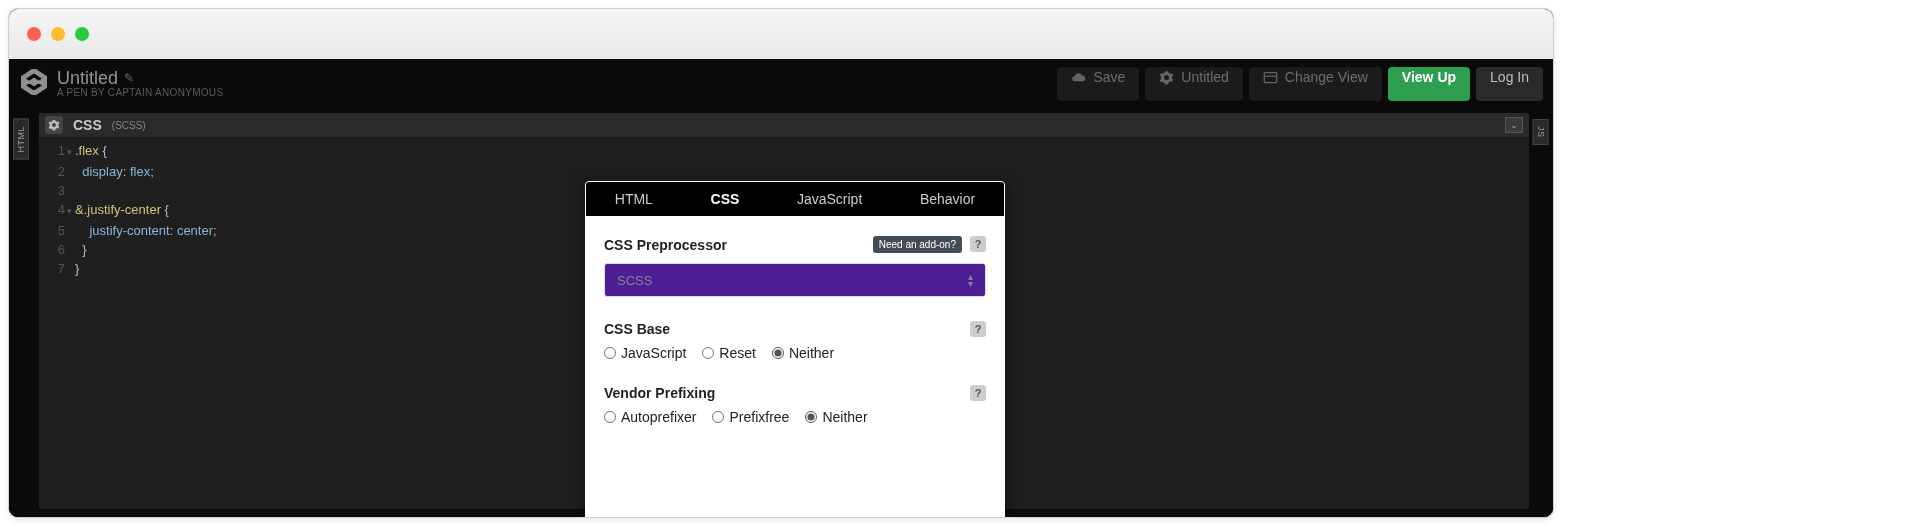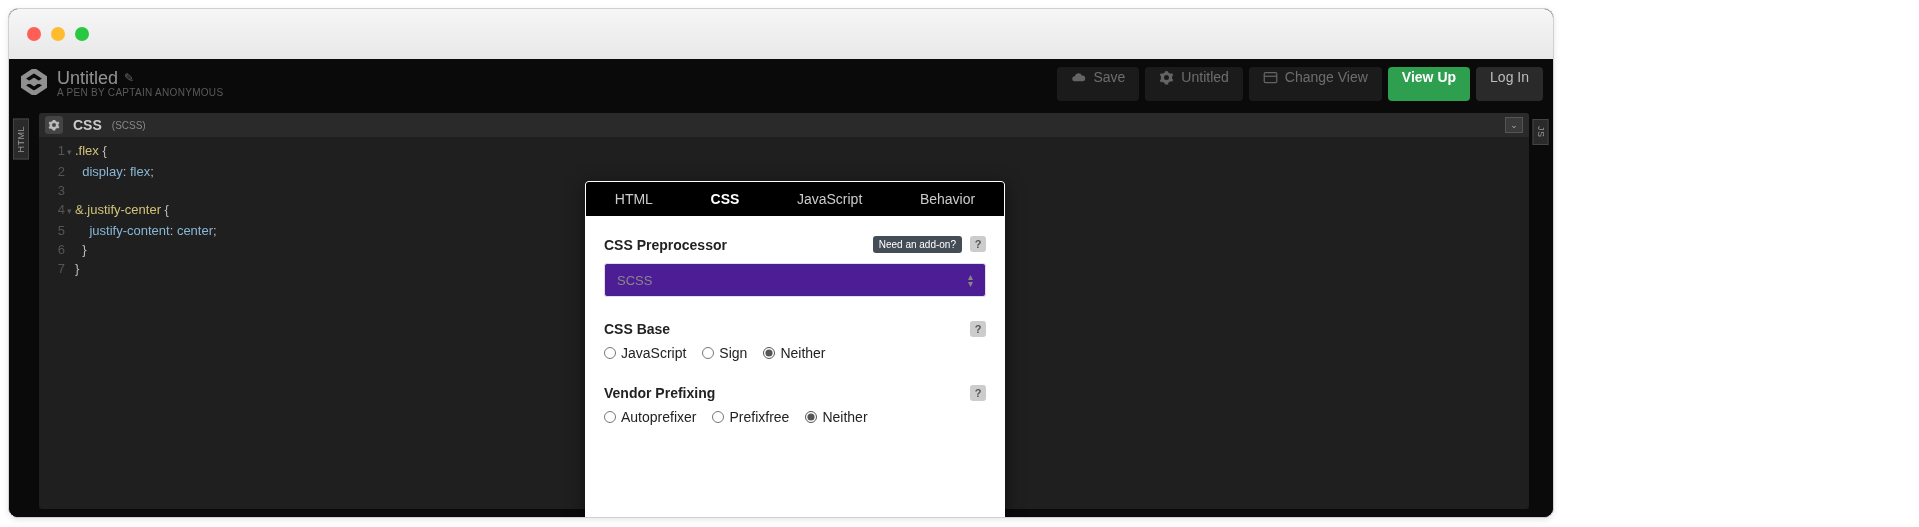--- a/index.html
+++ b/index.html
@@ -183,21 +183,21 @@
           <span class="section-title">CSS Base</span>
           <span class="help-q">?</span>
         </div>
         <div class="radiogroup">
           <label>
               <input type="radio" name="cssbase" style="">
               <span>JavaScript</span>
             </label>
           <label>
               <input type="radio" name="cssbase" style="">
-              <span>Sign</span>
+              <span>Reset</span>
             </label>
           <label>
               <input type="radio" name="cssbase" checked="" style="">
               <span>Neither</span>
             </label>
         </div>
 
         <div class="section-spacer"></div>
         <div class="section-row">
           <span class="section-title">Vendor Prefixing</span>

